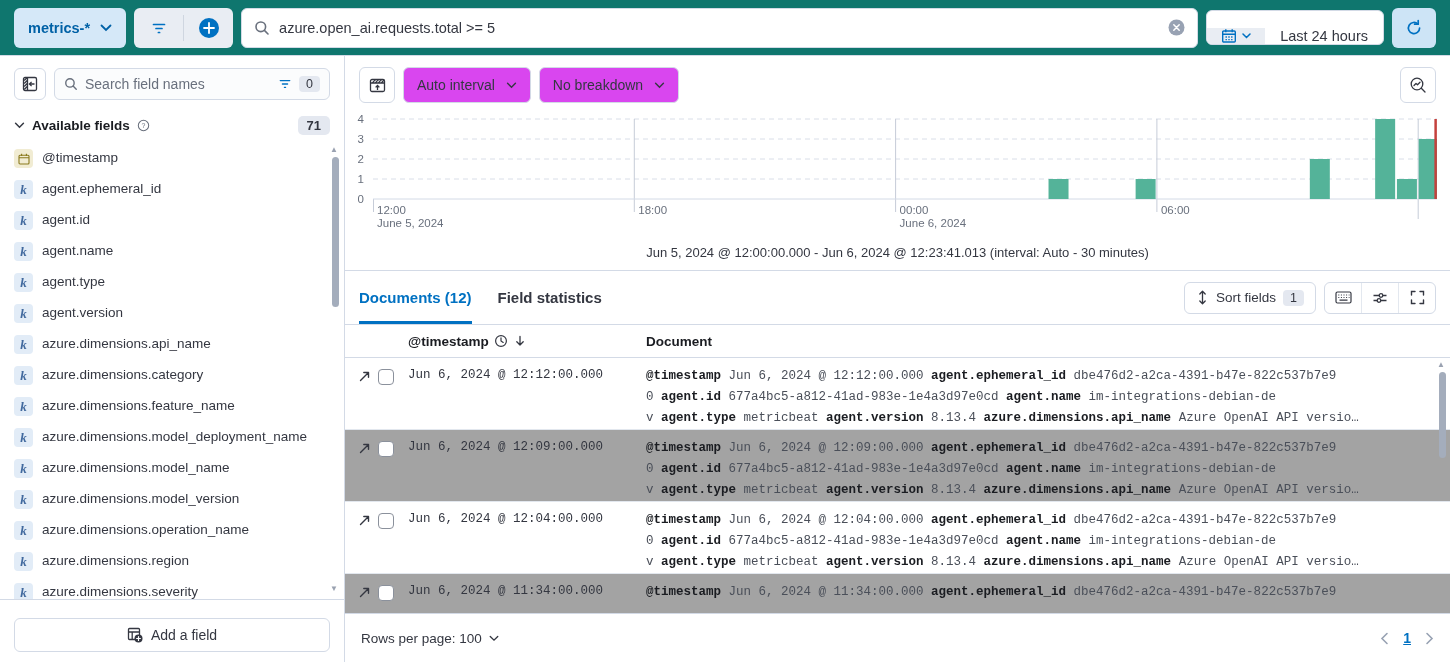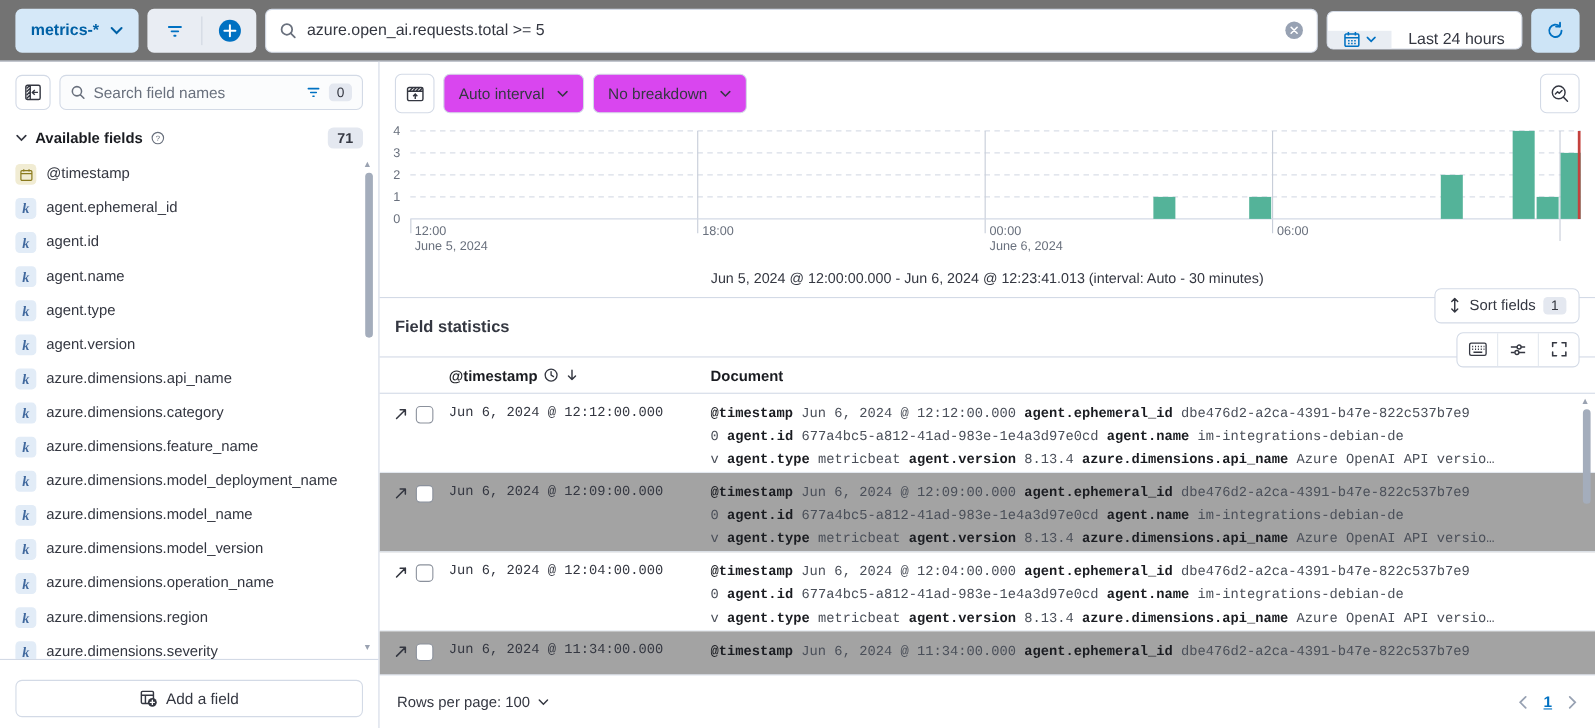--- a/index.html
+++ b/index.html
@@ -2,21 +2,21 @@
 <html><head>
 <meta charset="utf-8">
 <style>
   * { box-sizing: border-box; }
   html,body { margin:0; padding:0; width:1450px; height:662px; overflow:hidden;
     font-family:"Liberation Sans", sans-serif; color:#343741; background:#fff; }
   svg { display:block; }
 
   
   .topbar { height:56px; display:flex; align-items:center; gap:8px; padding:0 14px;
-    border-bottom:1px solid #d3dae6; background:#737373; }
+    border-bottom:1px solid #d3dae6; background:#0f766e; }
   .dataview-btn { height:40px; padding:0 14px; background:#d5e8f8; color:#0061a6;
     font-weight:600; font-size:14.5px; border-radius:6px; display:flex; align-items:center; gap:10px; cursor:pointer; }
   .filter-group { height:40px; display:flex; align-items:center; background:#e9edf3; border-radius:6px; }
   .filter-group .seg { width:49px; height:40px; display:flex; align-items:center; justify-content:center; cursor:pointer; }
   .filter-group .vdiv { width:1px; height:26px; background:#cfd6e0; }
   .querybar { flex:1; height:40px; background:#fff; border:1px solid #d3dae6; border-radius:6px;
     display:flex; align-items:center; gap:9px; padding:0 12px; }
   .querybar .qtext { flex:1; font-size:14.5px; color:#343741; }
   .datepicker { height:35px; border:1px solid #d3dae6; border-radius:6px; display:flex; overflow:hidden; background:#fff;align-items:flex-end; }
   .cal-seg { width:58px; background:#e9edf3; display:flex; align-items:center; justify-content:center; gap:5px; cursor:pointer; }
@@ -68,21 +68,21 @@
   .chart-caption { height:36px; display:flex; align-items:center; justify-content:center;
     font-size:13px; color:#343741; }
   .hdiv { border-bottom:1px solid #d3dae6; }
 
   
   .tabbar { height:54px; display:flex; align-items:center; padding:0 14px; gap:26px;
     border-bottom:1px solid #d3dae6; }
   .tab { font-size:15px; font-weight:600; cursor:pointer; height:100%; display:flex; align-items:center; }
   .tab.active { color:#0071c2; box-shadow:inset 0 -3px 0 #0071c2; }
   .tab.plain { color:#343741; }
-  .tabbar-right { margin-left:auto; display:flex; align-items:flex-end; gap:8px;flex-direction:column; }
+  .tabbar-right { margin-left:auto; display:flex; align-items:center; gap:8px; }
   .sort-btn { height:32px; border:1px solid #d3dae6; border-radius:6px; background:#fff;
     display:flex; align-items:center; gap:7px; padding:0 11px; font-size:13.5px; color:#343741; cursor:pointer; }
   .icon-group { height:32px; border:1px solid #d3dae6; border-radius:6px; background:#fff;
     display:flex; align-items:center; overflow:hidden; }
   .icon-group .iseg { width:36px; height:32px; display:flex; align-items:center; justify-content:center; cursor:pointer; }
   .icon-group .vdiv { width:1px; height:32px; background:#e3e8ef; }
 
   
   .grid-header { height:33px; display:flex; align-items:center; border-bottom:1px solid #d3dae6;
     font-size:13.5px; font-weight:700; color:#1a1c21; }
@@ -382,20 +382,21 @@
           <rect x="1051.925" y="73" width="20" height="20" fill="#54b399"></rect>
           <rect x="1073.6999999999998" y="33" width="18.300000000000182" height="60" fill="#54b399"></rect>
           <line x1="1090.62" x2="1090.62" y1="13" y2="93" stroke="#c4413d" stroke-width="2.5"></line>
         </svg>
     </div>
 
     <div class="chart-caption">Jun 5, 2024 @ 12:00:00.000 - Jun 6, 2024 @ 12:23:41.013 (interval: Auto - 30 minutes)</div>
     <div class="hdiv"></div>
 
     <div class="tabbar">
+      <div class="tab active">Documents (12)</div>
       <div class="tab plain">Field statistics</div>
       <div class="tabbar-right">
         <div class="sort-btn">
           <span>
             <svg width="13" height="15" viewBox="0 0 13 15" fill="none" stroke="#343741" stroke-width="1.3" stroke-linecap="round" stroke-linejoin="round">
                 <path d="M6.5 1.5v12M3.8 4 6.5 1.3 9.2 4M3.8 11l2.7 2.7L9.2 11"></path>
               </svg>
           </span>
           <span>Sort fields</span>
           <span class="badge">1</span>

